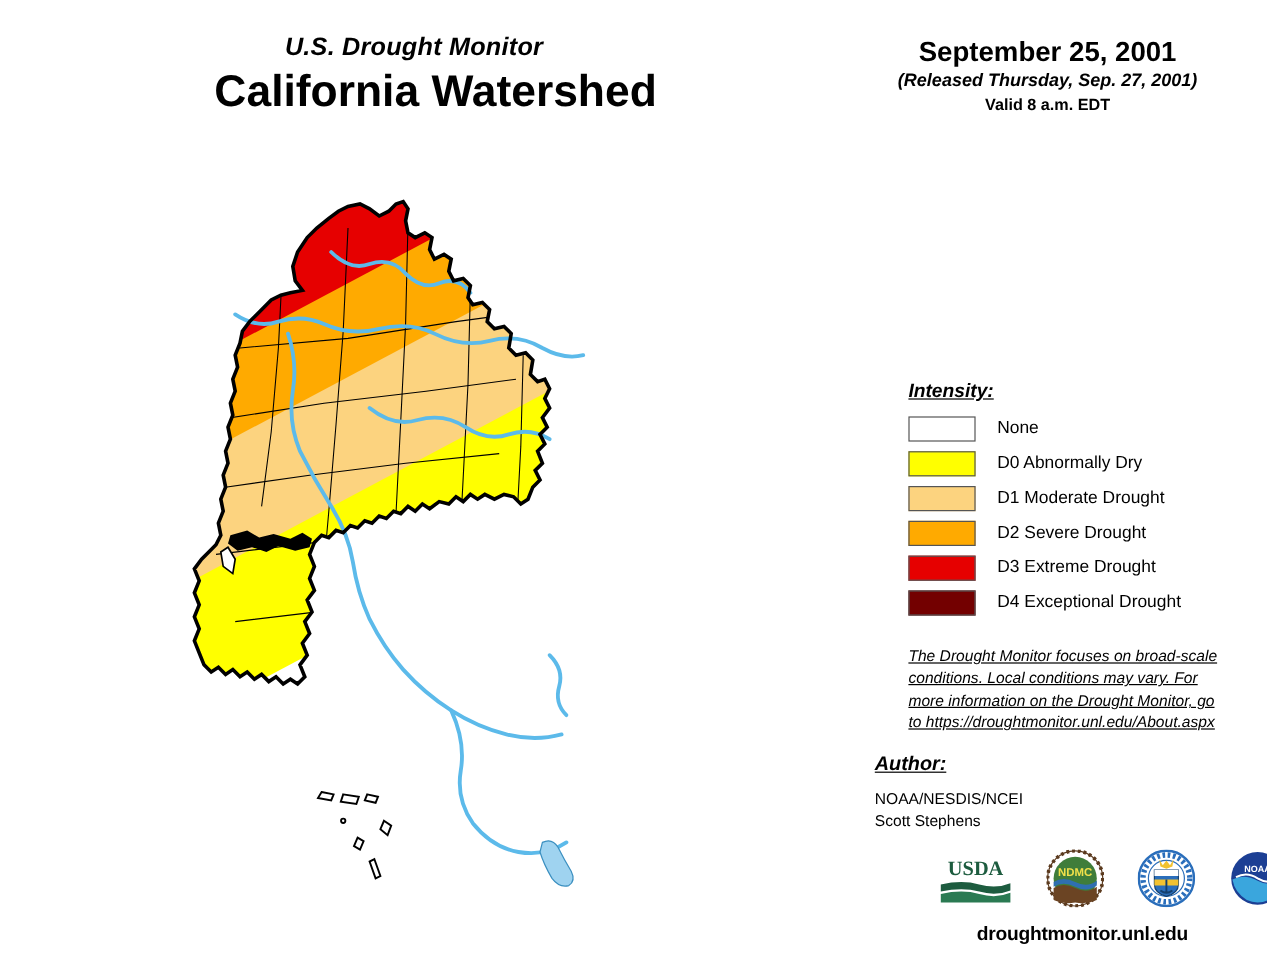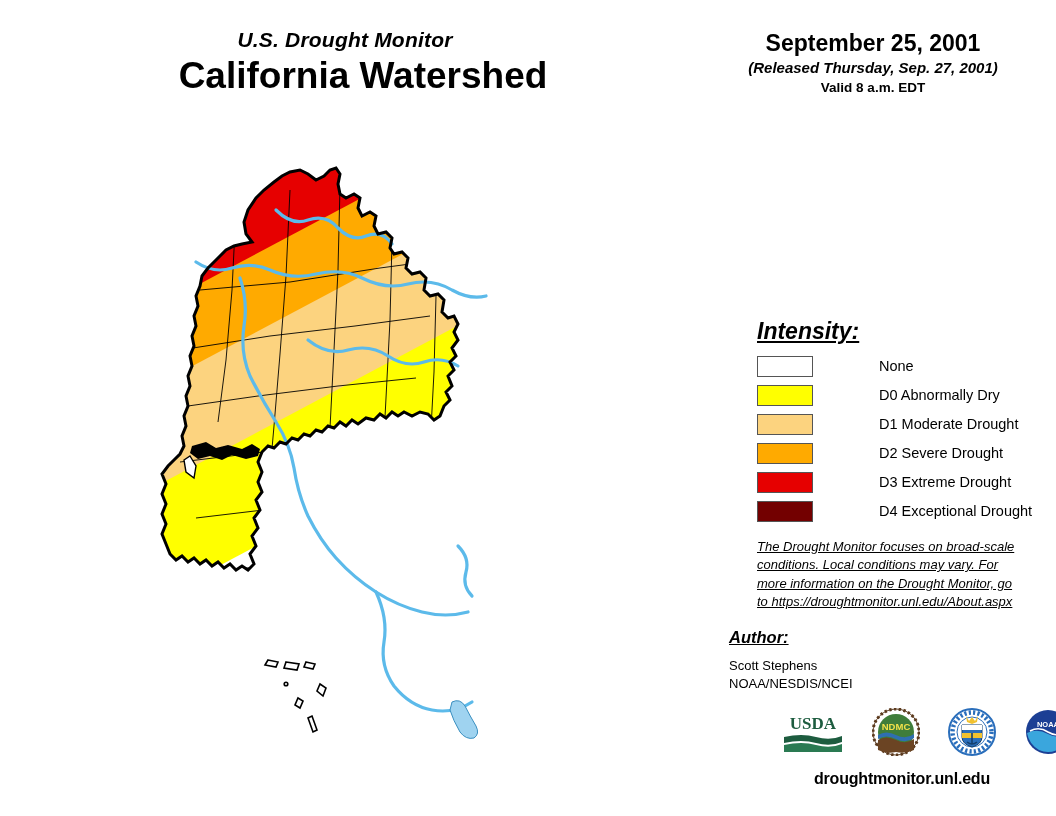--- a/index.html
+++ b/index.html
@@ -28,24 +28,24 @@
   .date-released{font-size:15px;font-weight:bold;font-style:italic;line-height:1.2;margin-top:3px;}
   .date-valid{font-size:13.5px;font-weight:bold;line-height:1.2;margin-top:3px;text-align:center;}
 
   
   .map-wrap{position:absolute;left:140px;top:150px;width:500px;height:650px;}
   .map-wrap svg{display:block;width:100%;height:100%;}
 
   
   .legend{position:absolute;left:757px;top:318px;width:290px;}
   .legend-title{
-    font-size:23px;font-weight:bold;font-style:italic;
+    font-size:16px;font-weight:bold;font-style:italic;
     text-decoration:underline;margin-bottom:9px;
   }
-  .legend-row{display:flex;align-items:center;height:25px;margin-bottom:4px;gap:48px;}
+  .legend-row{display:flex;align-items:center;height:25px;margin-bottom:4px;}
   .swatch{
     width:56px;height:21px;border:1px solid #555;box-sizing:border-box;
     flex:0 0 auto;
   }
   .legend-label{font-size:14.5px;margin-left:18px;line-height:1;}
 
   
   .disclaimer{
     position:absolute;left:757px;top:538px;width:268px;
     font-size:13px;font-style:italic;line-height:1.42;text-decoration:underline;
@@ -237,22 +237,22 @@
     <div class="legend-row">
       <span class="swatch" style="background:#730000"></span>
       <span class="legend-label">D4 Exceptional Drought</span>
     </div>
   </div>
 
   <div class="disclaimer">The Drought Monitor focuses on broad-scale conditions. Local conditions may vary. For more information on the Drought Monitor, go to https://droughtmonitor.unl.edu/About.aspx</div>
 
   <div class="author">
     <div class="author-title">Author:</div>
+    <div class="author-line">NOAA/NESDIS/NCEI</div>
     <div class="author-line">Scott Stephens</div>
-    <div class="author-line">NOAA/NESDIS/NCEI</div>
   </div>
 
   <div class="logos">
 
     <div class="logo">
       <svg width="62" height="46" viewBox="0 0 62 46" xmlns="http://www.w3.org/2000/svg">
         <text x="31" y="20" text-anchor="middle" font-family="'Liberation Serif', serif" font-size="17" font-weight="bold" fill="#1d5c3f">USDA</text>
         <path d="M2,28 Q20,24 34,28 Q48,32 60,27 L60,33 Q48,38 34,34 Q20,30 2,34 Z" fill="#1d5c3f"></path>
         <path d="M2,36 Q20,32 34,36 Q48,40 60,35 L60,43 L2,43 Z" fill="#2a7a52"></path>
       </svg>

